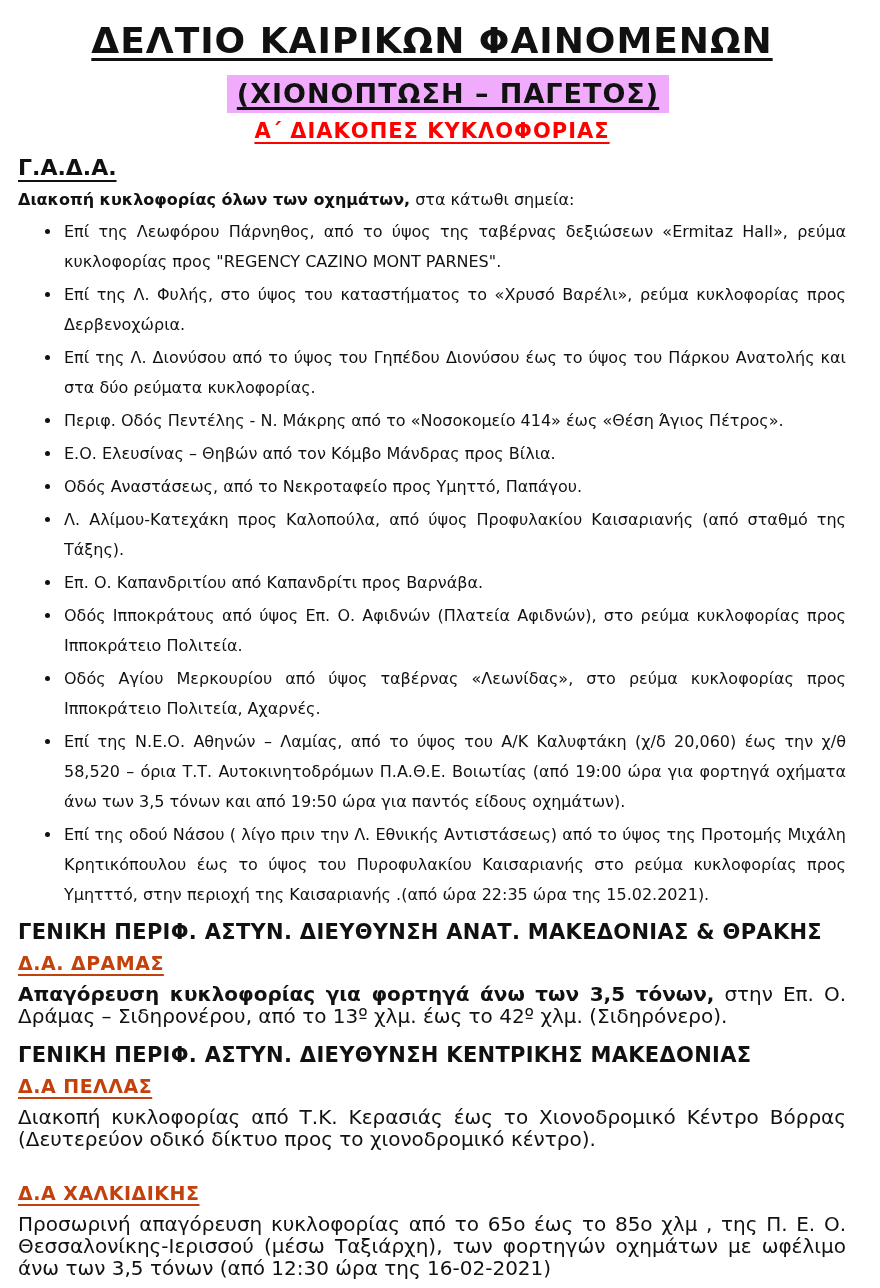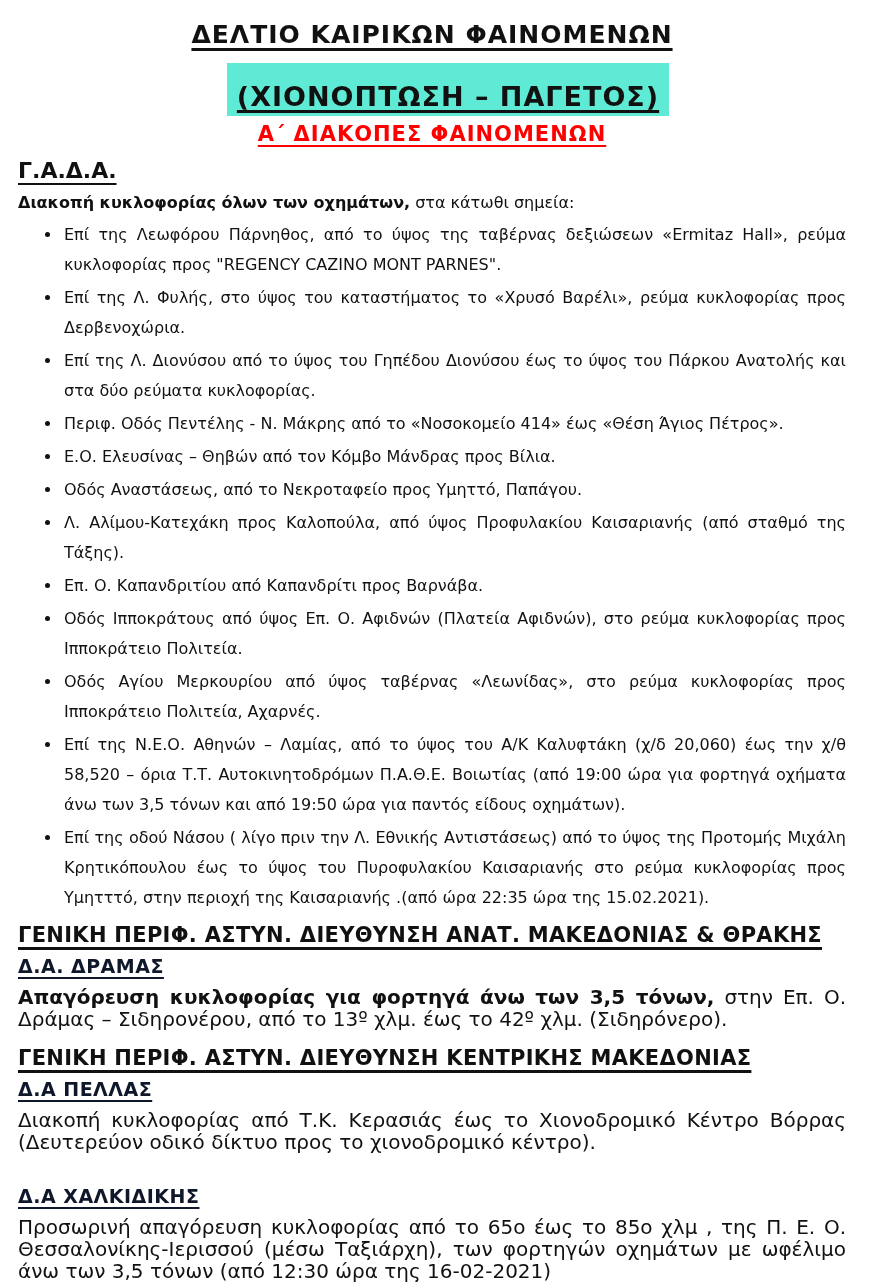--- a/index.html
+++ b/index.html
@@ -7,31 +7,31 @@
   body {
     width: 880px; height: 1288px;
     background: #ffffff;
     color: #111111;
     font-family: "DejaVu Sans", sans-serif;
     overflow: hidden;
     padding: 20px 34px 0 18px;
   }
   .center { text-align: center; }
   .page-title {
-    font-size: 25px; font-weight: bold; letter-spacing: 1px;
+    font-size: 36px; font-weight: bold; letter-spacing: 1px;
     text-decoration: underline; text-underline-offset: 5px; text-decoration-thickness: 3px;
     margin: 0 0 14px 0;
   }
   .subtitle-wrap { margin: 0 0 6px 0; }
   .subtitle-highlight {
     display: inline-block;
-    background: #5eead4;
+    background: #f0abfc;
     font-size: 27px; font-weight: bold; letter-spacing: 1px;
     text-decoration: underline; text-underline-offset: 4px; text-decoration-thickness: 2.5px;
-    padding: 18px 10px 4px 10px;
+    padding: 3px 10px 4px 10px;
     margin-left: 32px;
   }
   .subtitle-red {
     color: #ff0000;
     font-size: 21px; font-weight: bold; letter-spacing: 1px;
     text-decoration: underline; text-underline-offset: 4px; text-decoration-thickness: 2px;
     margin: 0 0 12px 0;
   }
   .h-gada {
     font-size: 22px; font-weight: bold;
@@ -46,42 +46,42 @@
     padding-left: 44px;
   }
   ul.stops li {
     font-size: 16px; line-height: 30px;
     text-align: justify;
     padding-left: 2px;
     margin-bottom: 3px;
   }
   .region-heading {
     font-size: 21px; font-weight: bold; letter-spacing: 0.3px;
-    text-decoration: underline; text-underline-offset: 5px; text-decoration-thickness: 2.5px;
+    text-underline-offset: 5px; text-decoration-thickness: 2.5px;
     margin: 8px 0 8px 0;
   }
   .authority-heading {
-    color: #0f172a;
+    color: #c2410c;
     font-size: 19px; font-weight: bold; letter-spacing: 0.5px;
     text-decoration: underline; text-underline-offset: 4px; text-decoration-thickness: 2px;
     margin: 0 0 9px 0;
   }
   .para { font-size: 20px; line-height: 22px; text-align: justify; margin: 0 0 16px 0; }
   .para.tight { margin-bottom: 5px; }
 </style>
 </head>
 <body>
 
 <div class="center page-title">ΔΕΛΤΙΟ ΚΑΙΡΙΚΩΝ ΦΑΙΝΟΜΕΝΩΝ</div>
 
 <div class="center subtitle-wrap">
   <span class="subtitle-highlight">(ΧΙΟΝΟΠΤΩΣΗ – ΠΑΓΕΤΟΣ)</span>
 </div>
 
-<div class="center subtitle-red">Α΄  ΔΙΑΚΟΠΕΣ ΦΑΙΝΟΜΕΝΩΝ</div>
+<div class="center subtitle-red">Α΄  ΔΙΑΚΟΠΕΣ ΚΥΚΛΟΦΟΡΙΑΣ</div>
 
 <div class="h-gada">Γ.Α.Δ.Α.</div>
 
 <p class="intro"><span class="lead">Διακοπή κυκλοφορίας όλων των οχημάτων,</span><span> στα κάτωθι σημεία:</span></p>
 
 <ul class="stops">
   <li>Επί της Λεωφόρου Πάρνηθος, από το ύψος της ταβέρνας δεξιώσεων «Ermitaz Hall», ρεύμα κυκλοφορίας προς "REGENCY CAZINO MONT PARNES".</li>
   <li>Επί της Λ. Φυλής, στο ύψος του καταστήματος το «Χρυσό Βαρέλι», ρεύμα κυκλοφορίας προς Δερβενοχώρια.</li>
   <li>Επί της Λ. Διονύσου από το ύψος του Γηπέδου Διονύσου έως το ύψος του Πάρκου Ανατολής και στα δύο ρεύματα κυκλοφορίας.</li>
   <li>Περιφ.  Οδός Πεντέλης - Ν. Μάκρης από το «Νοσοκομείο 414» έως «Θέση Άγιος Πέτρος».</li>

